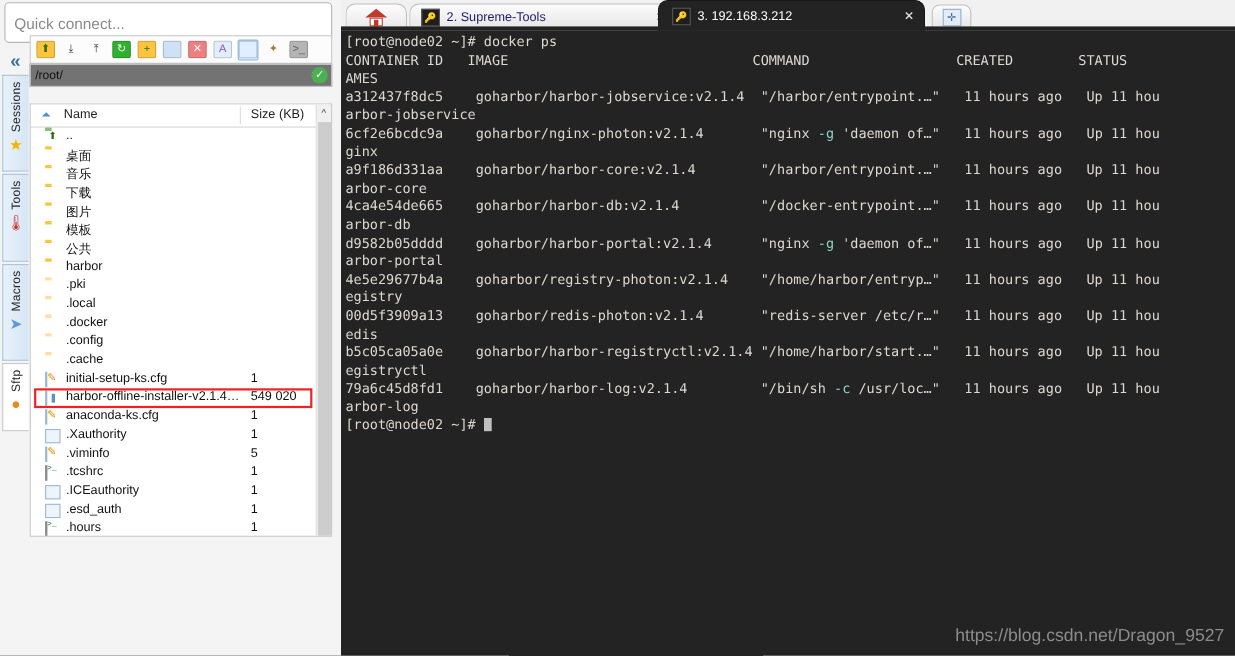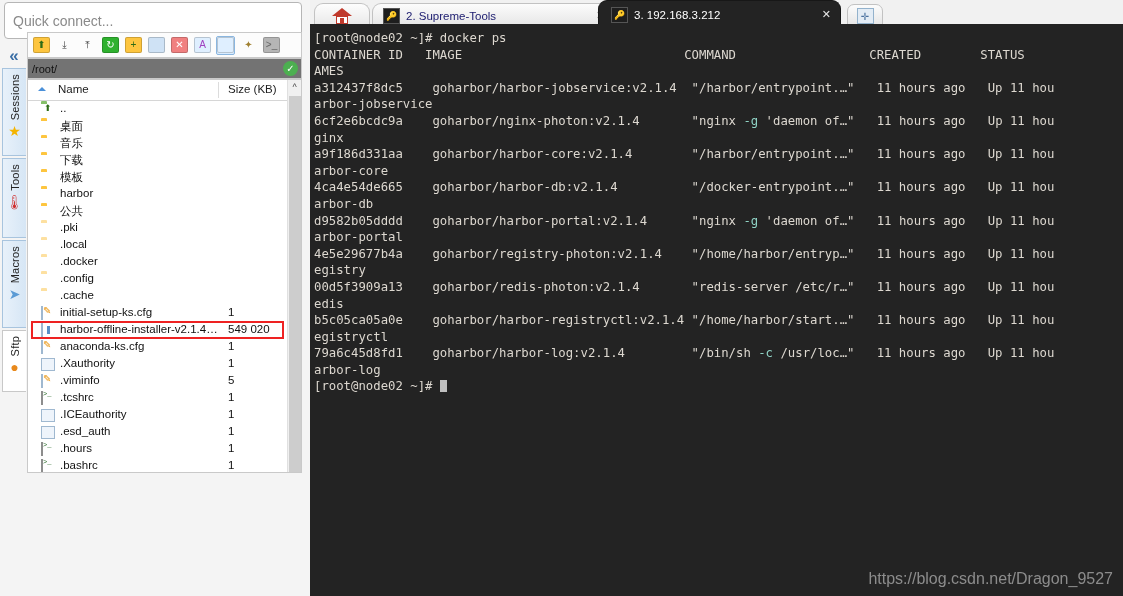--- a/index.html
+++ b/index.html
@@ -56,21 +56,21 @@
   .pathbar{
     position:absolute;left:27px;top:58px;width:275px;height:21px;
     background:#737373;border:1px solid #c9c9c9;box-sizing:border-box;
     display:flex;align-items:center;padding-left:4px;font-size:11px;color:#111;
   }
   .pathbar .ok{position:absolute;right:3px;top:2px;width:15px;height:15px;border-radius:50%;
     background:#4caf50;color:#fff;font-size:10px;line-height:15px;text-align:center;}
 
   
   .filelist{
-    position:absolute;left:27px;top:79px;width:275px;height:394px;
+    position:absolute;left:27px;top:94px;width:275px;height:394px;
     background:#fff;border:1px solid #c9c9c9;box-sizing:border-box;overflow:hidden;
   }
   .fl-header{height:20px;border-bottom:1px solid #d6d6d6;position:relative;background:#fff;}
   .fl-header .sortarrow{position:absolute;left:10px;top:7px;width:0;height:0;
     border-left:4px solid transparent;border-right:4px solid transparent;border-bottom:4px solid #4a90d9;}
   .fl-header .hname{position:absolute;left:30px;top:3px;font-size:11.5px;color:#222;}
   .fl-header .hsize{position:absolute;left:200px;top:3px;font-size:11.5px;color:#222;}
   .fl-header .hdiv{position:absolute;left:190px;top:2px;width:1px;height:16px;background:#dcdcdc;}
 
   .rows{position:relative;}
@@ -247,23 +247,24 @@
         <span class="sortarrow"></span>
         <span class="hname">Name</span>
         <span class="hdiv"></span>
         <span class="hsize">Size (KB)</span>
       </div>
       <div class="rows" id="rows-host">
           <div class="frow"><span class="ficon ico-up"></span><span class="fname">..</span><span class="fsize"></span></div>
           <div class="frow"><span class="ficon ico-folder"></span><span class="fname">桌面</span><span class="fsize"></span></div>
           <div class="frow"><span class="ficon ico-folder"></span><span class="fname">音乐</span><span class="fsize"></span></div>
           <div class="frow"><span class="ficon ico-folder"></span><span class="fname">下载</span><span class="fsize"></span></div>
+          <div class="frow"><span class="ficon ico-folder"></span><span class="fname">图片</span><span class="fsize"></span></div>
           <div class="frow"><span class="ficon ico-folder"></span><span class="fname">模板</span><span class="fsize"></span></div>
+          <div class="frow"><span class="ficon ico-folder"></span><span class="fname">公共</span><span class="fsize"></span></div>
           <div class="frow"><span class="ficon ico-folder"></span><span class="fname">harbor</span><span class="fsize"></span></div>
-          <div class="frow"><span class="ficon ico-folder"></span><span class="fname">公共</span><span class="fsize"></span></div>
           <div class="frow"><span class="ficon ico-folder dim"></span><span class="fname">.pki</span><span class="fsize"></span></div>
           <div class="frow"><span class="ficon ico-folder dim"></span><span class="fname">.local</span><span class="fsize"></span></div>
           <div class="frow"><span class="ficon ico-folder dim"></span><span class="fname">.docker</span><span class="fsize"></span></div>
           <div class="frow"><span class="ficon ico-folder dim"></span><span class="fname">.config</span><span class="fsize"></span></div>
           <div class="frow"><span class="ficon ico-folder dim"></span><span class="fname">.cache</span><span class="fsize"></span></div>
           <div class="frow"><span class="ficon ico-cfg"></span><span class="fname">initial-setup-ks.cfg</span><span class="fsize">1</span></div>
           <div class="frow"><span class="ficon ico-bin"></span><span class="fname">harbor-offline-installer-v2.1.4…</span><span class="fsize">549 020</span><span class="highlight-box"></span></div>
           <div class="frow"><span class="ficon ico-cfg"></span><span class="fname">anaconda-ks.cfg</span><span class="fsize">1</span></div>
           <div class="frow">
             <span class="ficon ico-file"></span>

